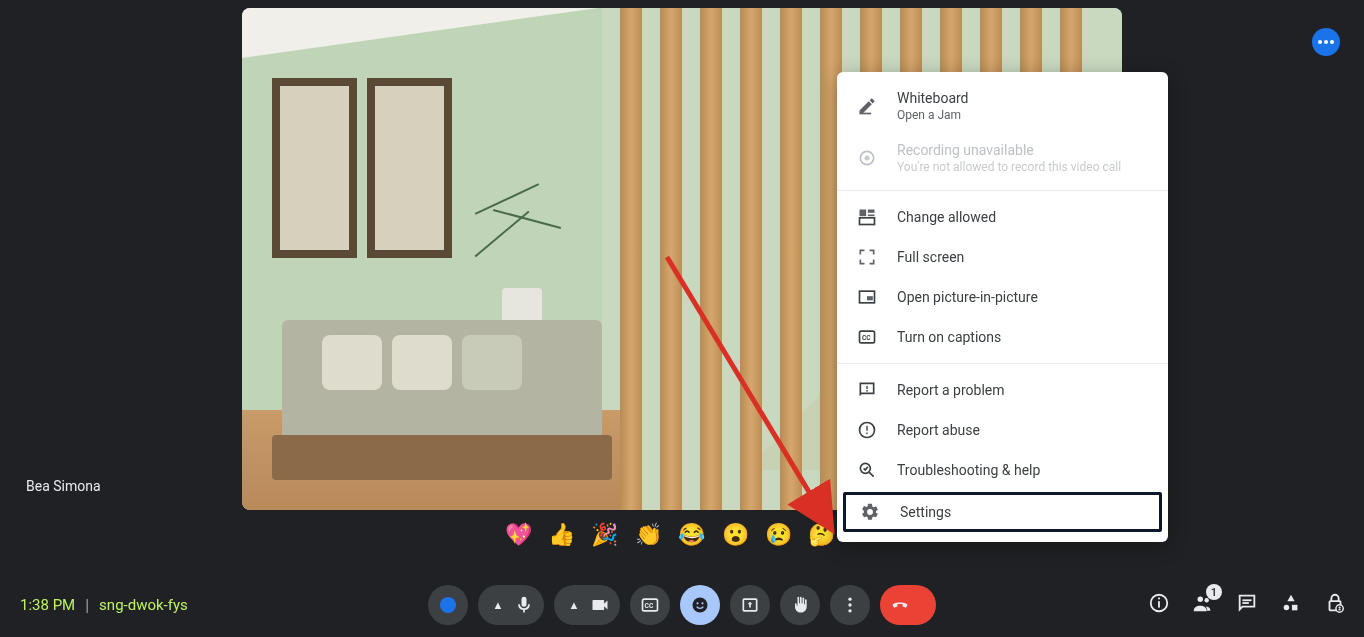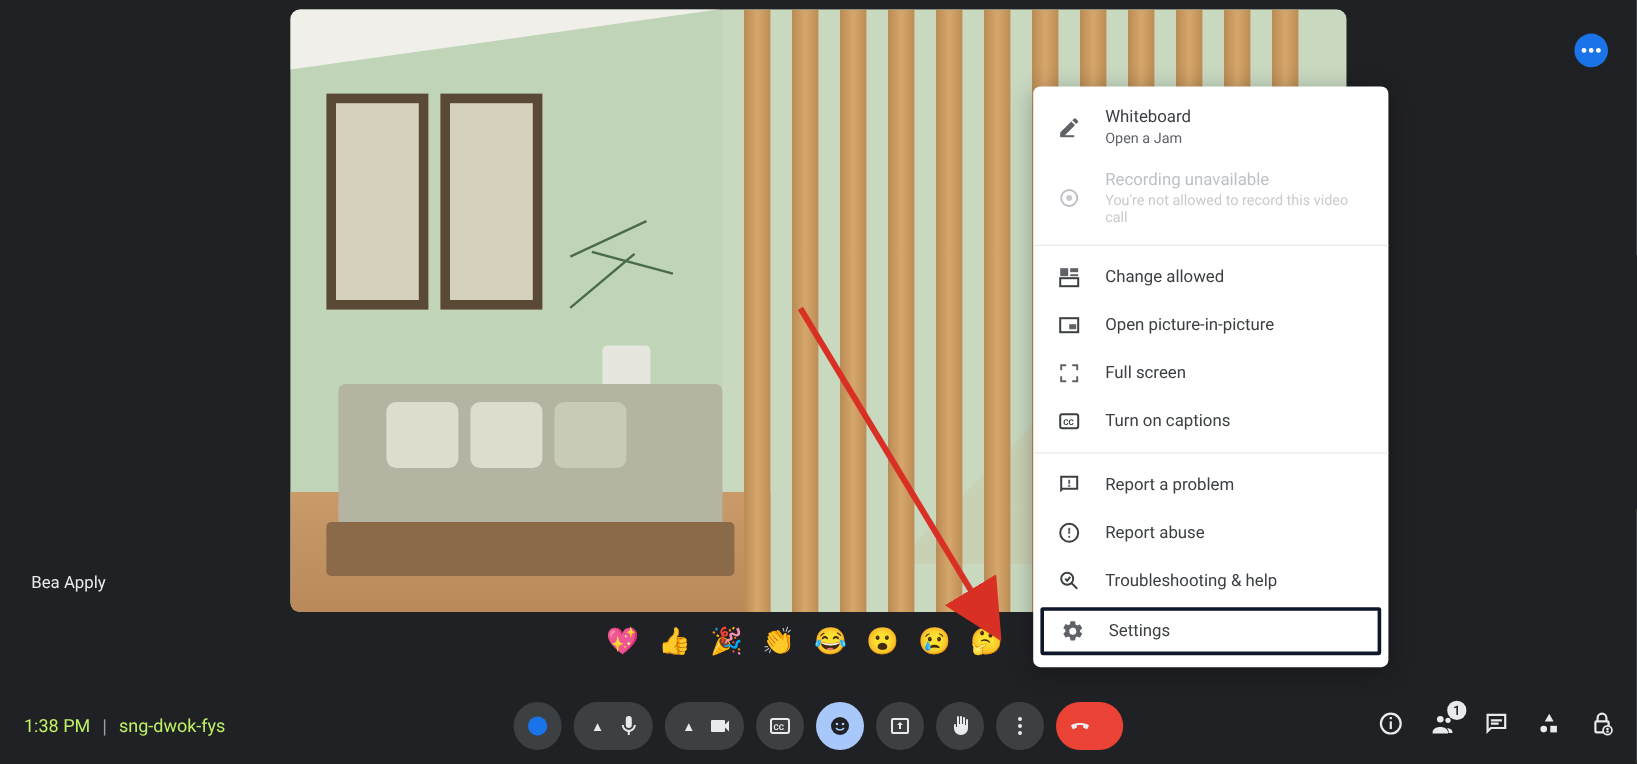--- a/index.html
+++ b/index.html
@@ -46,21 +46,21 @@
 .hang{background:#ea4335; width:56px;}
 .chevron{width:20px; text-align:center; font-size:11px; color:#e8eaed;}
 .ic{width:20px;height:20px;fill:#e8eaed;display:block;}
 .ic.dark{fill:#202124;}
 .right-icons{position:absolute; right:18px; display:flex; align-items:center; gap:22px;}
 .ric{width:22px;height:22px;fill:#e8eaed;cursor:pointer;}
 .badge{position:absolute; top:-8px; right:-8px; background:#e8eaed; color:#202124; font-size:11px; width:16px; height:16px; border-radius:8px; display:flex;align-items:center;justify-content:center;font-weight:500;}
 .ricw{position:relative;}
 
 
-.menu{position:absolute; left:837px; top:72px; width:296px; background:#fff; border-radius:6px; box-shadow:0 4px 20px rgba(0,0,0,.3); padding:8px 0; color:#3c4043;margin-left:24px;}
+.menu{position:absolute; left:837px; top:72px; width:331px; background:#fff; border-radius:6px; box-shadow:0 4px 20px rgba(0,0,0,.3); padding:8px 0; color:#3c4043;}
 .mi{display:flex; align-items:center; gap:20px; padding:10px 20px; font-size:14px; cursor:pointer;}
 .mi .t2{font-size:12px; color:#5f6368; margin-top:2px;}
 .mi.disabled{color:#bdc1c6; cursor:default;}
 .mi.disabled .t2{color:#c8cbce;}
 .mi .mcol{display:flex; flex-direction:column;}
 .mi .mic{width:20px;height:20px;fill:#5f6368;flex:none;}
 .mi.disabled .mic{fill:#c8cbce;}
 .menu hr{border:none;border-top:1px solid #e8eaed; margin:6px 0;}
 .hl{border:3px solid #0f172a; border-radius:2px; margin:2px 6px; padding:7px 14px;}
 
@@ -103,21 +103,21 @@
       <div class="slat"></div>
     </div>
 </div>
 
 <div class="fab-dots">
     <span></span>
     <span></span>
     <span></span>
   </div>
 
-<div class="name-chip">Bea Apply</div>
+<div class="name-chip">Bea Simona</div>
 
 <div class="emoji-bar">
   <span>💖</span>
   <span>👍</span>
   <span>🎉</span>
   <span>👏</span>
   <span>😂</span>
   <span>😮</span>
   <span>😢</span>
   <span>🤔</span>
@@ -149,30 +149,30 @@
     <svg class="mic" viewBox="0 0 24 24">
         <rect x="3" y="3" width="8" height="8"></rect>
         <rect x="13" y="3" width="8" height="4"></rect>
         <rect x="13" y="9" width="8" height="2"></rect>
         <rect x="3" y="13" width="18" height="8" fill="none" stroke="currentColor" stroke-width="2"></rect>
       </svg>
     <span>Change allowed</span>
   </div>
   <div class="mi">
     <svg class="mic" viewBox="0 0 24 24">
+        <path d="M3 3h6v2H5v4H3V3zm12 0h6v6h-2V5h-4V3zM3 15h2v4h4v2H3v-6zm16 0h2v6h-6v-2h4v-4z"></path>
+      </svg>
+    <span>Full screen</span>
+  </div>
+  <div class="mi">
+    <svg class="mic" viewBox="0 0 24 24">
         <rect x="3" y="5" width="18" height="14" fill="none" stroke="currentColor" stroke-width="2"></rect>
         <rect x="12" y="11" width="7" height="5"></rect>
       </svg>
     <span>Open picture-in-picture</span>
-  </div>
-  <div class="mi">
-    <svg class="mic" viewBox="0 0 24 24">
-        <path d="M3 3h6v2H5v4H3V3zm12 0h6v6h-2V5h-4V3zM3 15h2v4h4v2H3v-6zm16 0h2v6h-6v-2h4v-4z"></path>
-      </svg>
-    <span>Full screen</span>
   </div>
   <div class="mi">
     <svg class="mic" viewBox="0 0 24 24">
         <rect x="3" y="5" width="18" height="14" rx="2" fill="none" stroke="currentColor" stroke-width="2"></rect>
         <text x="6" y="16" font-size="8" font-weight="bold" fill="currentColor">CC</text>
       </svg>
     <span>Turn on captions</span>
   </div>
   <hr>
   <div class="mi">

